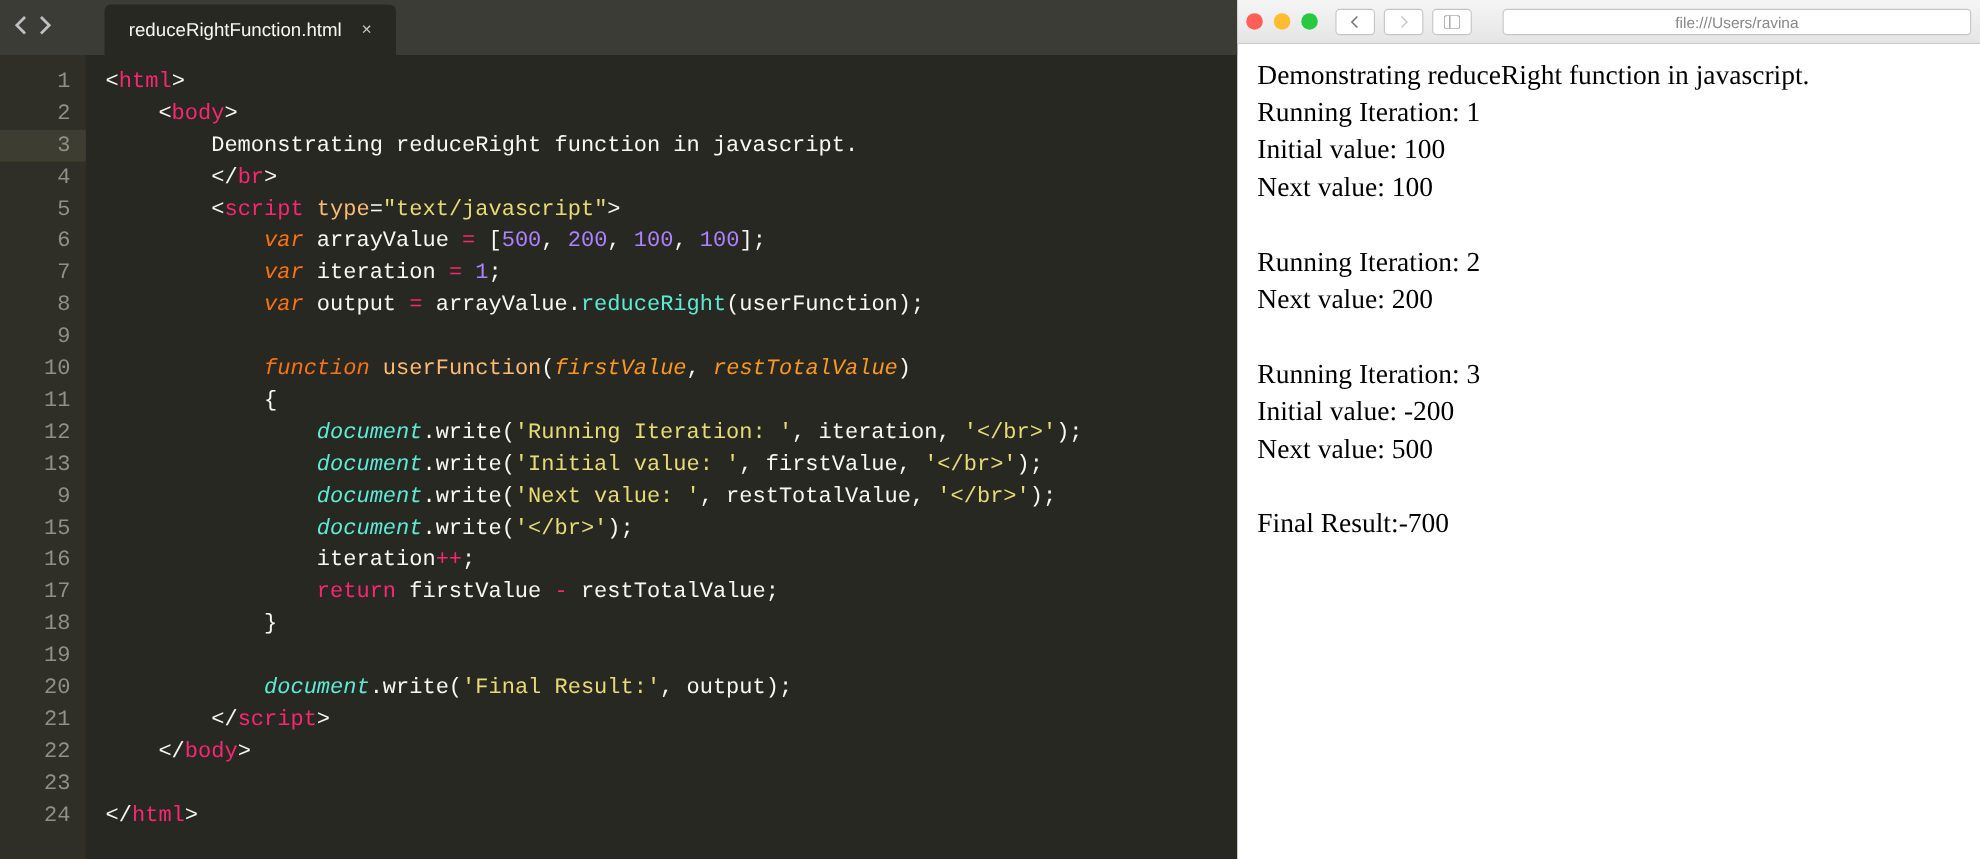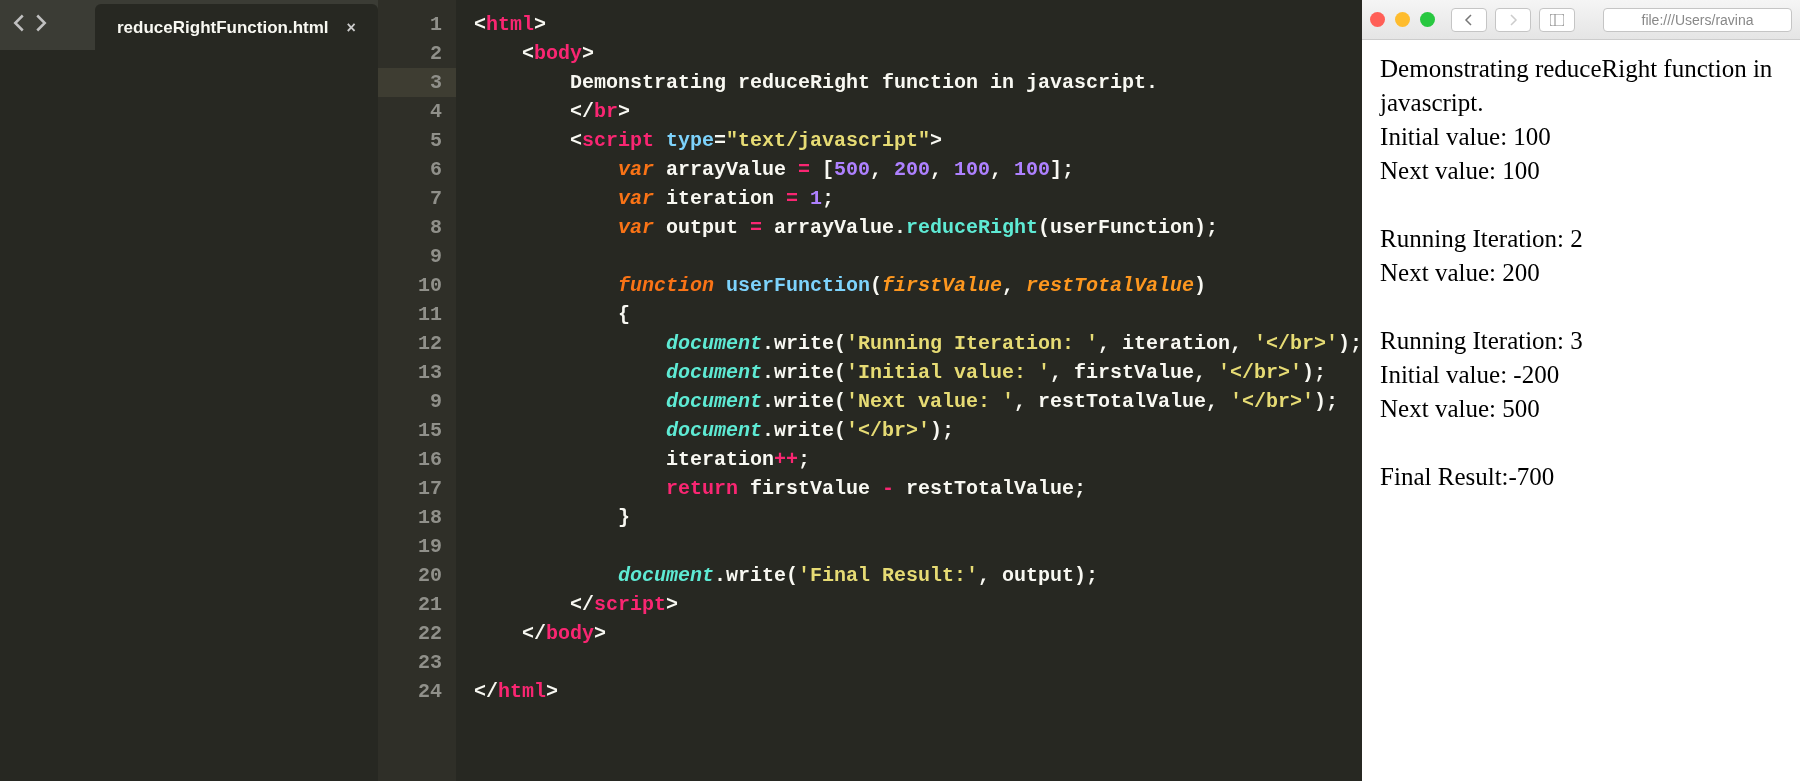--- a/index.html
+++ b/index.html
@@ -7,21 +7,21 @@
       display: flex;
       width: 1800px;
       height: 781px;
       font-family: Menlo, Monaco, "Courier New", monospace;
       overflow: hidden;
     }
     .editor-pane {
       flex: 0 0 1125px;
       background: #272822;
       display: flex;
-      font-weight: bold;
+      flex-direction: column;
     }
     .editor-topbar {
       height: 50px;
       background: #3b3c35;
       display: flex;
       align-items: center;
     }
     .nav-arrows {
       display: flex;
       align-items: center;
@@ -59,21 +59,21 @@
       flex: 1;
       padding: 10px 0 0 18px;
       font-size: 20px;
       line-height: 29px;
       color: #f8f8f2;
       white-space: pre;
     }
     .c-pink   { color: #f92672; }
     .c-cyan   { color: #5eead4; }
     .c-cyan-i { color: #f97316; font-style: italic; }
-    .c-green  { color: #7dd3fc; }
+    .c-green  { color: #fdba74; }
     .c-yellow { color: #e6db74; }
     .c-purple { color: #ae81ff; }
     .c-orange { color: #fd971f; font-style: italic; }
     .c-white  { color: #f8f8f2; }
     .italic   { font-style: italic; }
 
     .browser-pane {
       flex: 1;
       background: #ffffff;
       color: #000;
@@ -186,20 +186,21 @@
           <rect x="0" y="0" width="14" height="12" rx="2" fill="none" stroke="#888"></rect>
           <line x1="5" y1="0" x2="5" y2="12" stroke="#888"></line>
         </svg>
     </div>
     <div class="b-bar">
       <span>file:///Users/ravina</span>
     </div>
   </div>
   <div class="browser-content" id="browser-output">
       <div>Demonstrating reduceRight function in javascript.</div>
+      <div>Running Iteration: 1</div>
       <div>Initial value: 100</div>
       <div>Next value: 100</div>
       <div class="gap">&nbsp;</div>
       <div>Running Iteration: 2</div>
       <div>Next value: 200</div>
       <div class="gap">&nbsp;</div>
       <div>Running Iteration: 3</div>
       <div>Initial value: -200</div>
       <div>Next value: 500</div>
       <div class="gap">&nbsp;</div>

